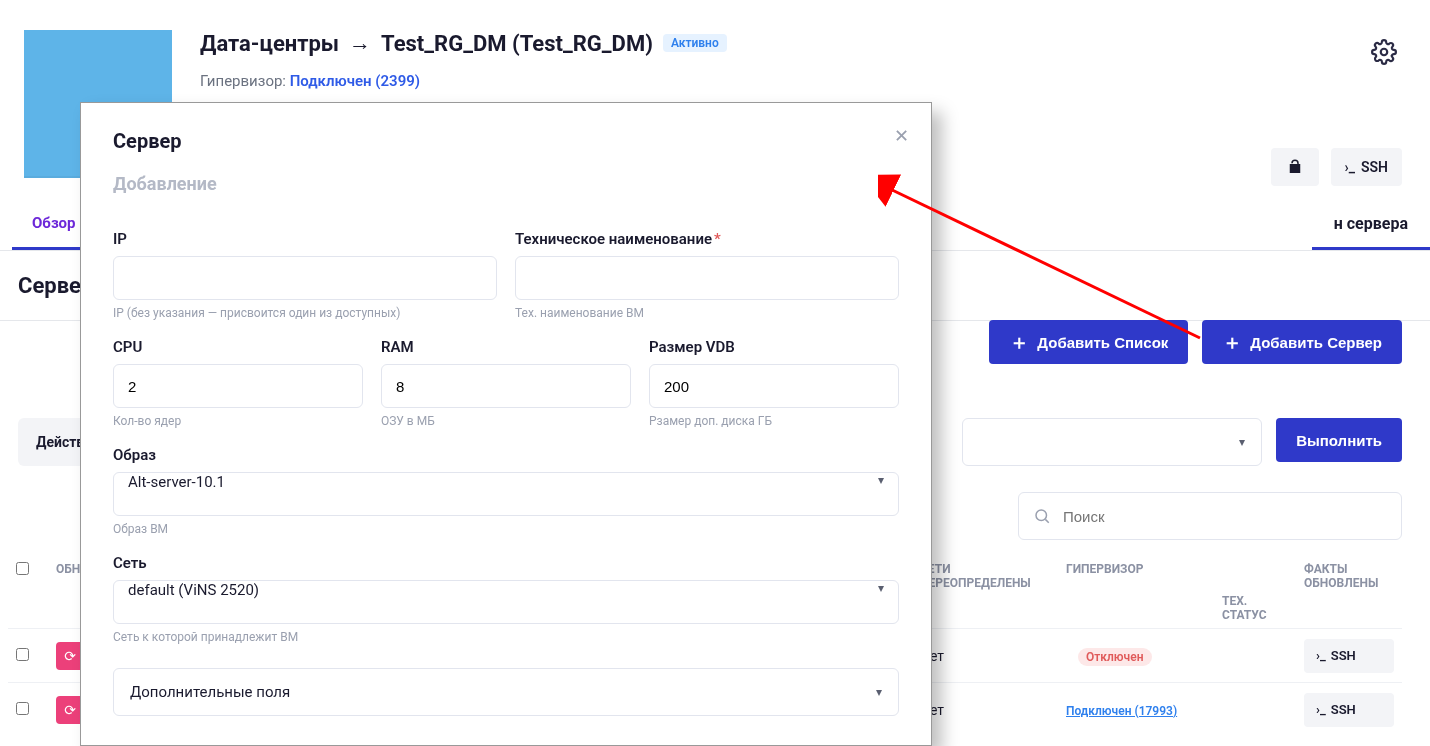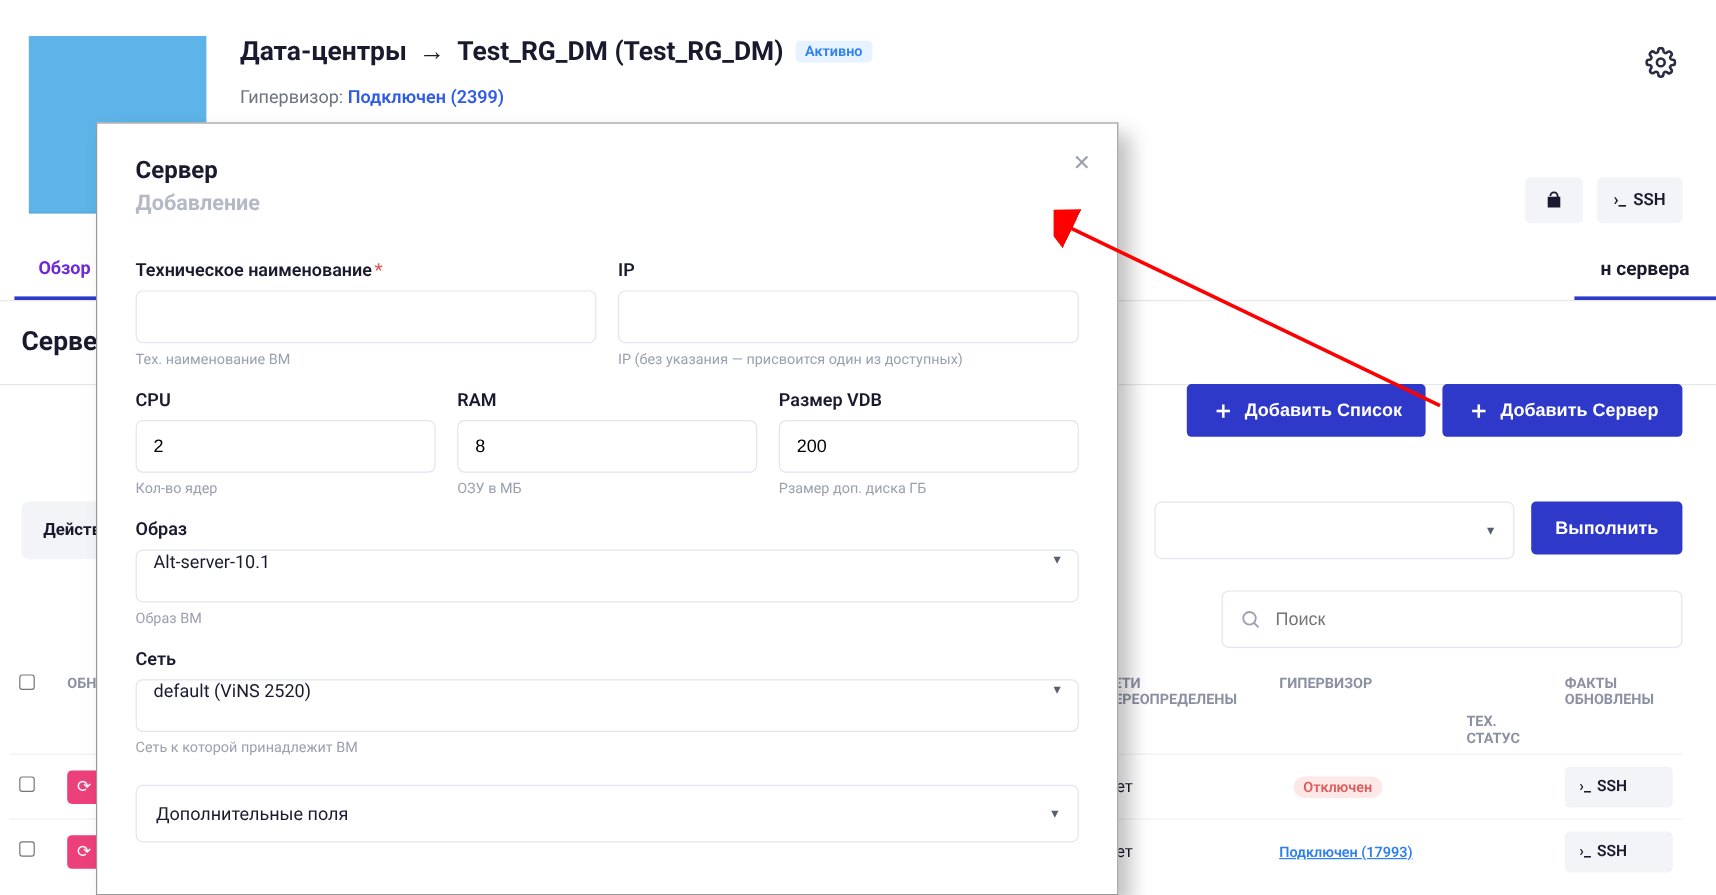--- a/index.html
+++ b/index.html
@@ -279,21 +279,21 @@
   font-size: 18px;
 }
 .modal-title {
   font-size: 20px;
   font-weight: 700;
 }
 .modal-subtitle {
   font-size: 18px;
   font-weight: 700;
   color: #b4b9c6;
-  margin-top: 6px;
+  margin-top: 20px;
 }
 .form-row {
   display: flex;
   gap: 18px;
   margin-top: 36px;
 }
 .form-row.tight { margin-top: 18px; }
 .field { flex: 1; display: flex; flex-direction: column; }
 .field label {
   font-size: 15px;
@@ -466,28 +466,28 @@
 
 <div class="modal-backdrop">
   <div class="modal-close">
     <span>✕</span>
   </div>
   <div class="modal-title">Сервер</div>
   <div class="modal-subtitle">Добавление</div>
 
   <div class="form-row">
     <div class="field">
+      <label>IP</label>
+      <input class="input-real" type="text" style="">
+      <div class="hint">IP (без указания — присвоится один из доступных)</div>
+    </div>
+    <div class="field">
       <label><span>Техническое наименование</span><span class="req">*</span></label>
       <input class="input-real" type="text" style="">
       <div class="hint">Тех. наименование ВМ</div>
-    </div>
-    <div class="field">
-      <label>IP</label>
-      <input class="input-real" type="text" style="">
-      <div class="hint">IP (без указания — присвоится один из доступных)</div>
     </div>
   </div>
 
   <div class="form-row tight">
     <div class="field">
       <label>CPU</label>
       <input class="input-real" type="text" value="2" style="">
       <div class="hint">Кол-во ядер</div>
     </div>
     <div class="field">

